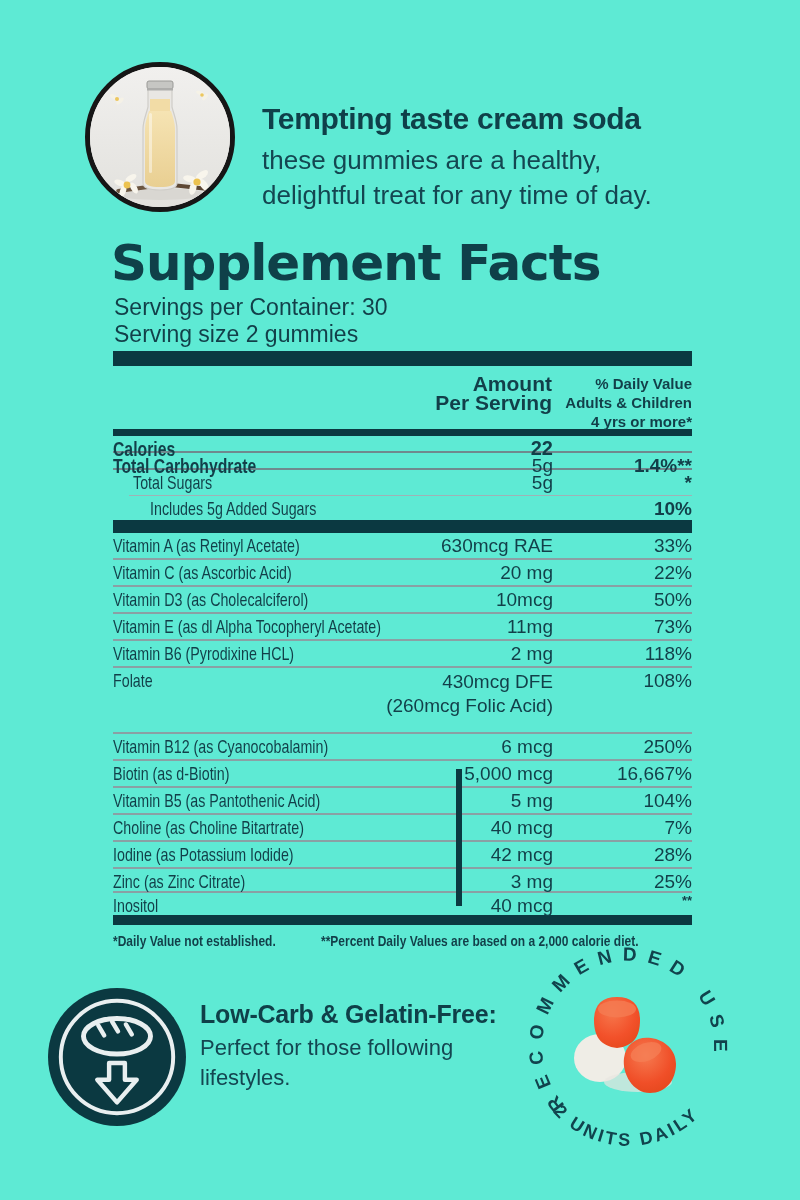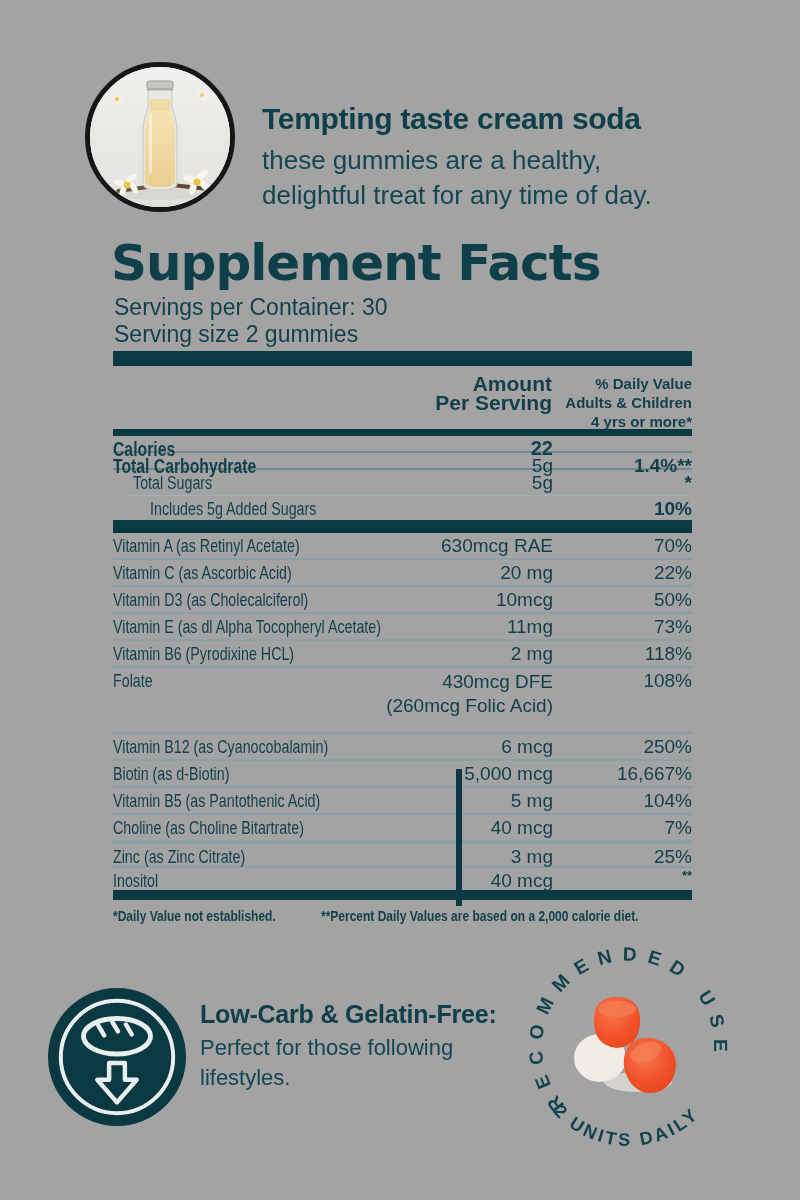--- a/index.html
+++ b/index.html
@@ -1,16 +1,16 @@
 <!DOCTYPE html>
 <html><head>
 <meta charset="utf-8">
 <style>
   html,body{margin:0;padding:0;background:#ffffff;}
-  #page{position:relative;width:800px;height:1200px;background:#a3a3a3;overflow:hidden;
+  #page{position:relative;width:800px;height:1200px;background:#5eead4;overflow:hidden;
         font-family:"Liberation Sans","DejaVu Sans",sans-serif;color:#123f49;}
 
   
   .hero-photo{position:absolute;left:85px;top:62px;width:150px;height:150px;box-sizing:border-box;
               border:5px solid #161616;border-radius:50%;overflow:hidden;background:#eceae8;}
   .hero-photo svg{display:block;width:100%;height:100%;}
   .hero-text{position:absolute;left:262px;top:102px;width:440px;}
   .hero-title{font-size:30px;font-weight:bold;color:#0f4049;margin-bottom:7px;letter-spacing:-0.3px;}
   .hero-sub{font-size:26px;line-height:35px;color:#144651;}
 
@@ -159,21 +159,21 @@
     <div class="sep light"></div>
     <div class="row h24">
       <span class="lbl in2">Includes 5g Added Sugars</span>
       <span class="dv b">10%</span>
     </div>
     <div class="bar bar3"></div>
 
     <div class="nrow">
       <span class="lbl">Vitamin A (as Retinyl Acetate)</span>
       <span class="amt">630mcg RAE</span>
-      <span class="dv">70%</span>
+      <span class="dv">33%</span>
     </div>
     <div class="sep vit"></div>
     <div class="nrow">
       <span class="lbl">Vitamin C (as Ascorbic Acid)</span>
       <span class="amt">20 mg</span>
       <span class="dv">22%</span>
     </div>
     <div class="sep vit"></div>
     <div class="nrow">
       <span class="lbl">Vitamin D3 (as Cholecalciferol)</span>
@@ -219,20 +219,25 @@
       <span class="amt">5 mg</span>
       <span class="dv">104%</span>
     </div>
     <div class="sep vit"></div>
     <div class="nrow">
       <span class="lbl">Choline (as Choline Bitartrate)</span>
       <span class="amt">40 mcg</span>
       <span class="dv">7%</span>
     </div>
     <div class="sep vit"></div>
+    <div class="nrow">
+      <span class="lbl">Iodine (as Potassium Iodide)</span>
+      <span class="amt">42 mcg</span>
+      <span class="dv">28%</span>
+    </div>
     <div class="sep vit"></div>
     <div class="nrow short">
       <span class="lbl">Zinc (as Zinc Citrate)</span>
       <span class="amt">3 mg</span>
       <span class="dv">25%</span>
     </div>
     <div class="sep vit"></div>
     <div class="nrow short">
       <span class="lbl">Inositol</span>
       <span class="amt">40 mcg</span>

